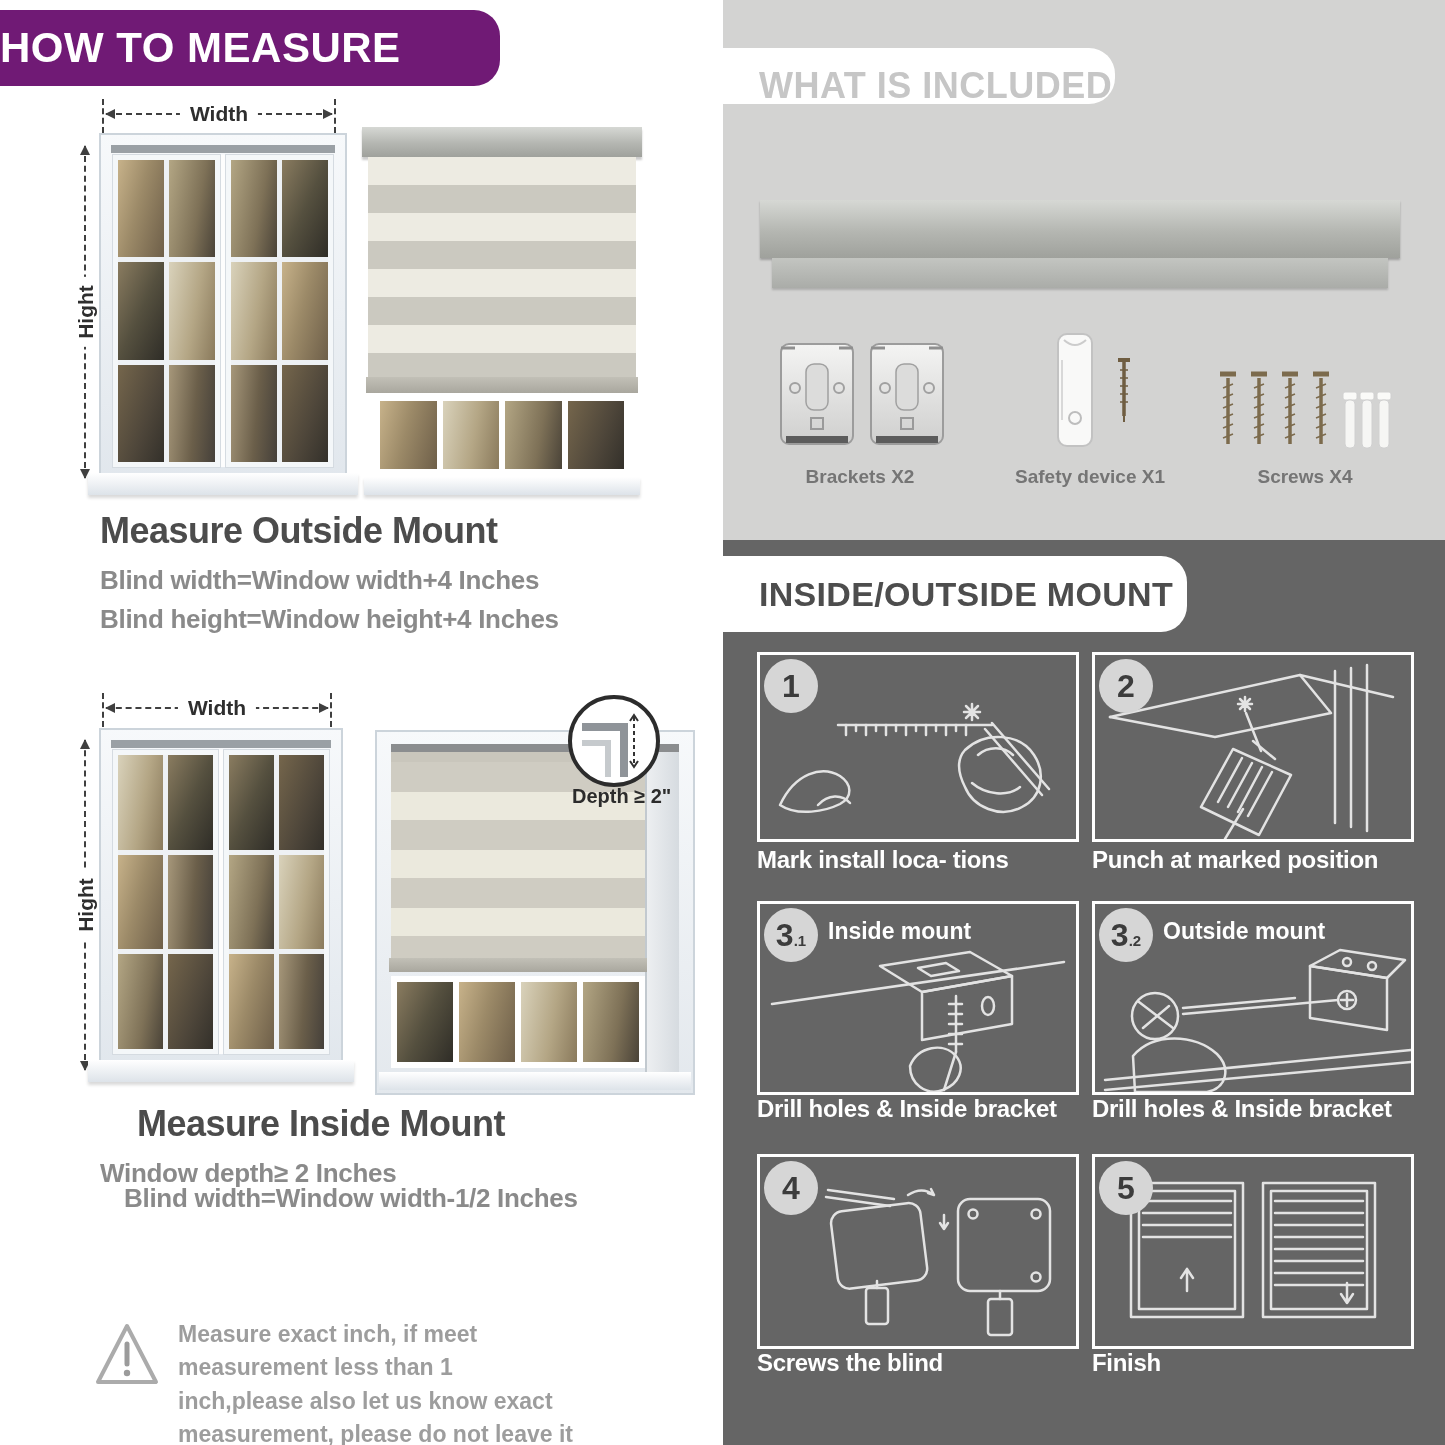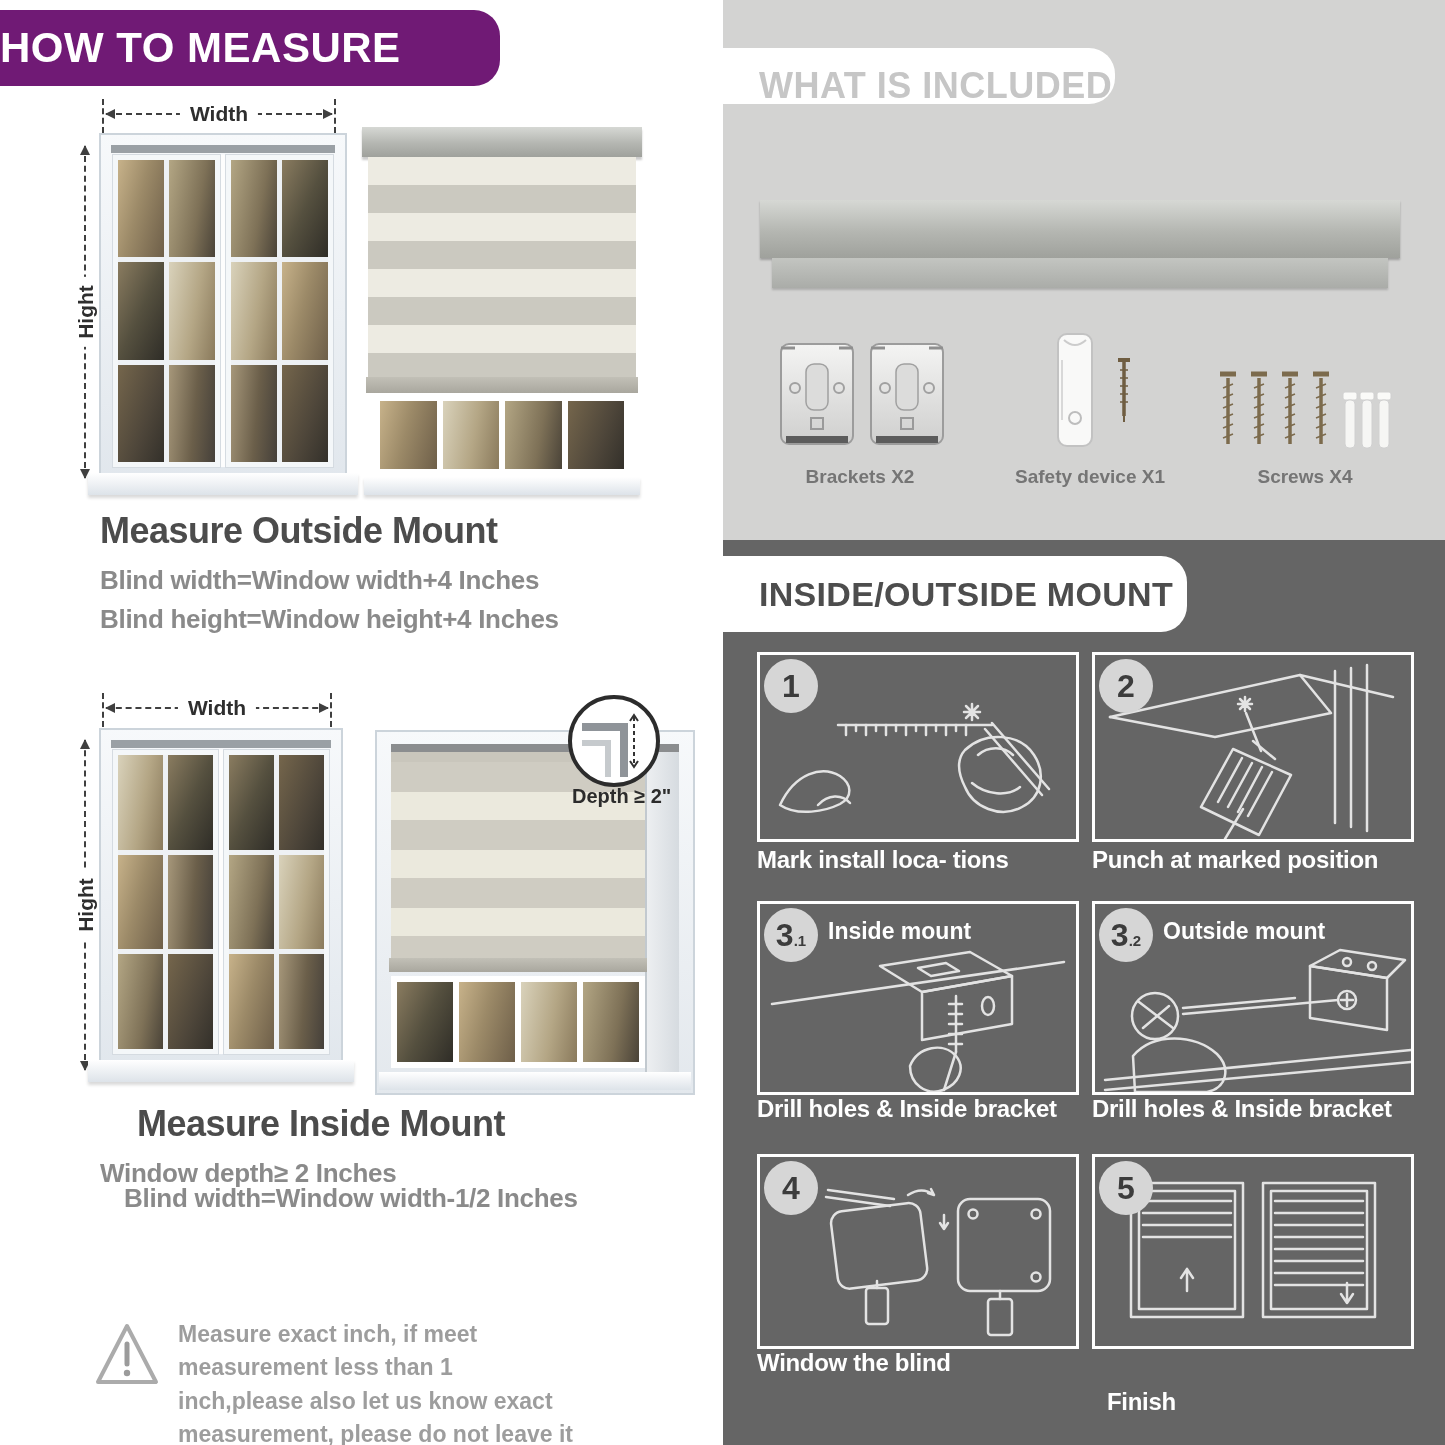--- a/index.html
+++ b/index.html
@@ -385,30 +385,30 @@
       <rect x="198" y="42" width="92" height="92" rx="12"></rect>
       <circle cx="213" cy="57" r="4.5"></circle>
         <circle cx="276" cy="57" r="4.5"></circle>
         <circle cx="276" cy="120" r="4.5"></circle>
       <rect x="228" y="142" width="24" height="36" rx="3"></rect>
       <path d="M240,134 v8"></path>
       <path d="M184,58 v14 m0,0 l-4,-6 m4,6 l4,-6"></path>
     </svg>
     <div class="badge"><span>4</span><span class="sfx"></span></div>
   </div>
-  <div class="abs step-caption" style="left:757px;top:1349px;width:325px;">Window the blind</div>
+  <div class="abs step-caption" style="left:757px;top:1349px;width:325px;">Screws the blind</div>
 
   <div class="abs step-img" style="left:1092px;top:1154px;width:316px;height:189px;">
     <svg class="lineart" viewBox="0 0 316 189">
       <rect x="36" y="26" width="112" height="134"></rect>
       <rect x="44" y="34" width="96" height="118" stroke-width="1.5"></rect>
       <path d="M48,44 h88 M48,56 h88 M48,68 h88 M48,80 h88" stroke-width="6"></path>
       <path d="M92,134 v-22 m0,0 l-6,9 m6,-9 l6,9" stroke-width="3"></path>
       <rect x="168" y="26" width="112" height="134"></rect>
       <rect x="176" y="34" width="96" height="118" stroke-width="1.5"></rect>
       <path d="M180,44 h88 M180,56 h88 M180,68 h88 M180,80 h88 M180,92 h88 M180,104 h88 M180,116 h88 M180,128 h88" stroke-width="6"></path>
       <path d="M252,126 v20 m0,0 l-6,-9 m6,9 l6,-9" stroke-width="3"></path>
     </svg>
     <div class="badge"><span>5</span><span class="sfx"></span></div>
   </div>
-  <div class="abs step-caption" style="left:1092px;top:1388px;width:325px;margin-left:15px;">Finish</div>
+  <div class="abs step-caption" style="left:1092px;top:1349px;width:325px;">Finish</div>
 
 </div>
 
 </body></html>

